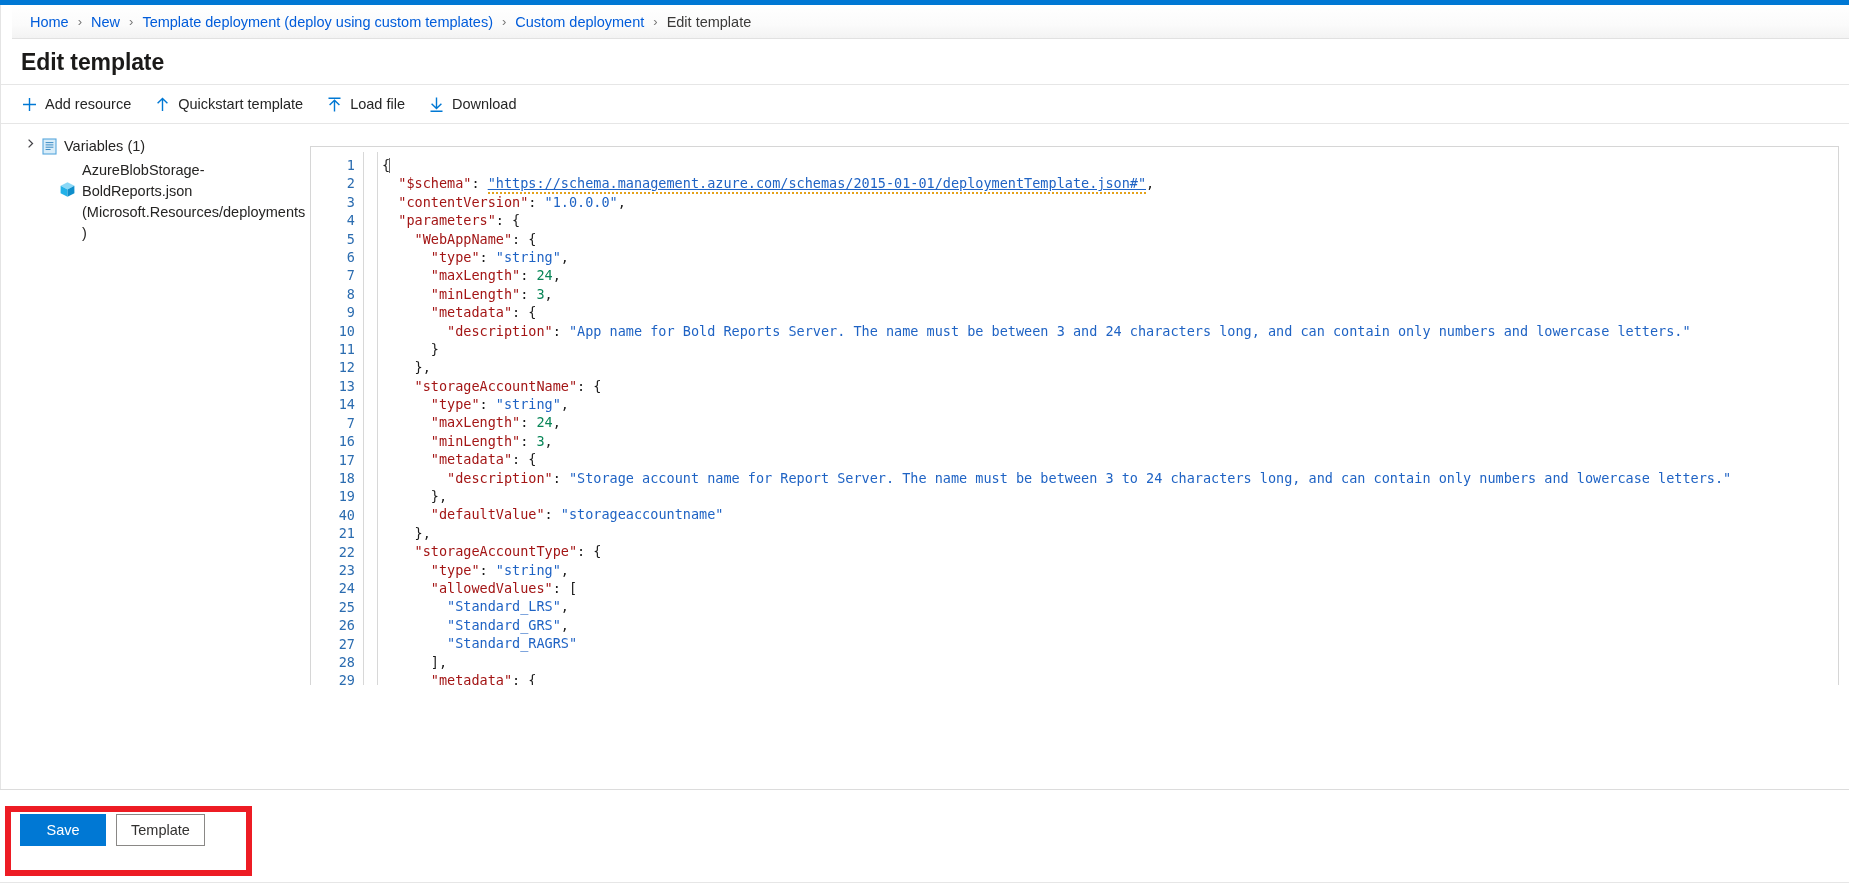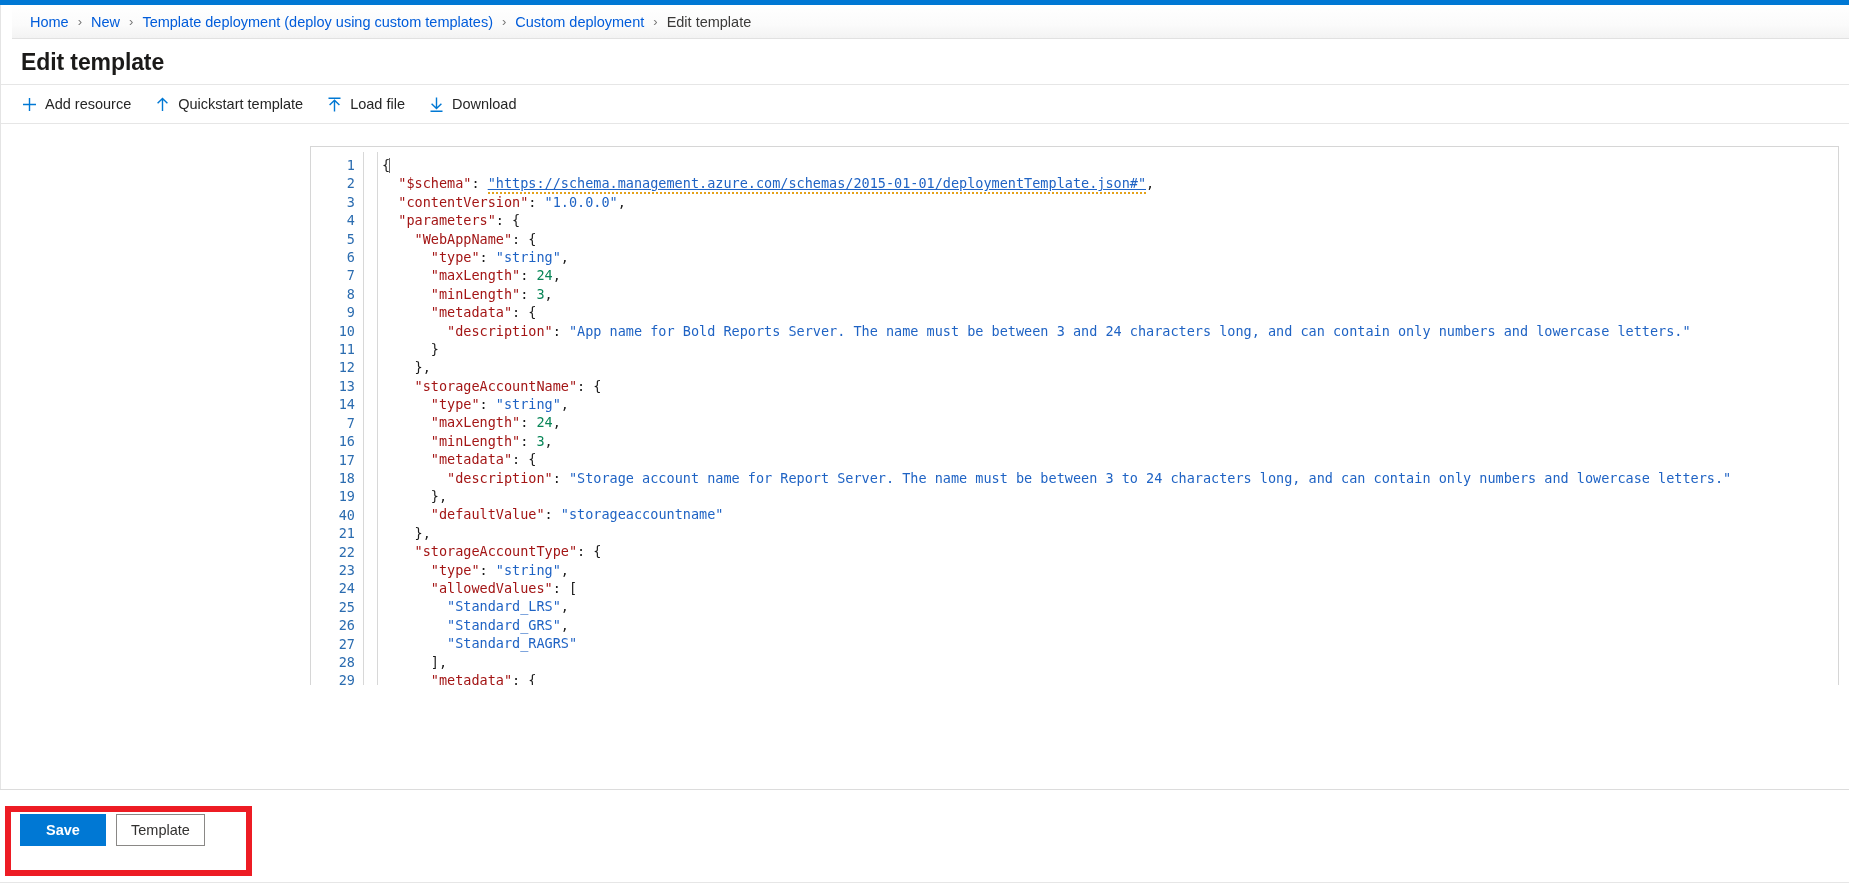--- a/index.html
+++ b/index.html
@@ -273,21 +273,21 @@
     font-size: 14.5px;
     font-family: "Liberation Sans", sans-serif;
     cursor: pointer;
     box-sizing: border-box;
     padding: 0 14px;
   }
   .btn-primary {
     background: #0078d4;
     color: #ffffff;
     border: 1px solid #0078d4;
-    font-weight: 700;
+    font-weight: 400;
     margin-right: 10px;
   }
   .btn-secondary {
     background: #ffffff;
     color: #323130;
     border: 1px solid #8a8886;
   }
 
   
   .annotation-box {
@@ -378,20 +378,50 @@
           </svg>
         </span>
       </span>
       <span class="cmd-label">Download</span>
     </div>
   </div>
 
 <div class="content">
 
   <div class="tree-pane" id="treepane">
+      <div class="tree-node">
+        <span class="chevron">
+          <svg width="11" height="11" viewBox="0 0 11 11">
+            <path d="M3.6 1.6 L7.5 5.5 L3.6 9.4" stroke="#46454a" stroke-width="1.3" fill="none"></path>
+          </svg>
+        </span>
+        <span class="node-icon">
+          <span style="display: flex; align-items: center; justify-content: center;">
+            <svg width="15" height="17" viewBox="0 0 15 17">
+              <rect x="1" y="1" width="13" height="15" fill="#d9edf9" stroke="#57a6dc" stroke-width="1.1"></rect>
+              <path d="M3.6 4.6 H11.4 M3.6 6.9 H11.4 M3.6 9.2 H11.4 M3.6 11.5 H8.6" stroke="#3d8cc4" stroke-width="1"></path>
+            </svg>
+          </span>
+        </span>
+        <span class="node-label">Variables (1)</span>
+      </div>
+      <div class="tree-child">
+        <span class="child-icon">
+          <span style="display: flex; align-items: center; justify-content: center;">
+            <svg width="17" height="17" viewBox="0 0 17 17">
+              <path d="M8.5 1.2 L15.4 4.8 L8.5 8.4 L1.6 4.8 Z" fill="#8ad8f7"></path>
+              <path d="M1.6 4.8 L8.5 8.4 L8.5 15.8 L1.6 12.2 Z" fill="#22b1e8"></path>
+              <path d="M15.4 4.8 L8.5 8.4 L8.5 15.8 L15.4 12.2 Z" fill="#0f8ecb"></path>
+            </svg>
+          </span>
+        </span>
+        <span class="child-label">AzureBlobStorage-
+BoldReports.json
+(Microsoft.Resources/deployments)</span>
+      </div>
     </div>
 
   <div class="editor-wrap">
     <div class="editor">
       <div class="gutter" id="gutter">
           <div>1</div>
           <div>2</div>
           <div>3</div>
           <div>4</div>
           <div>5</div>

